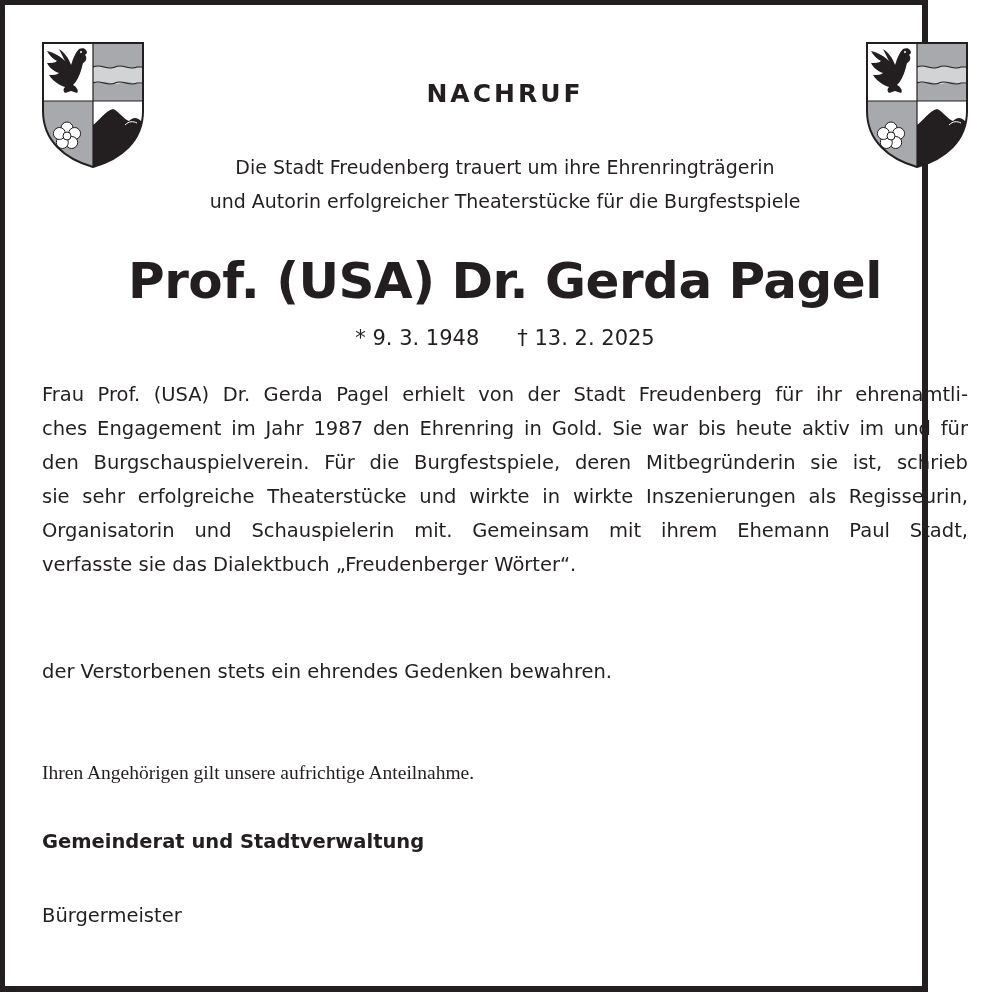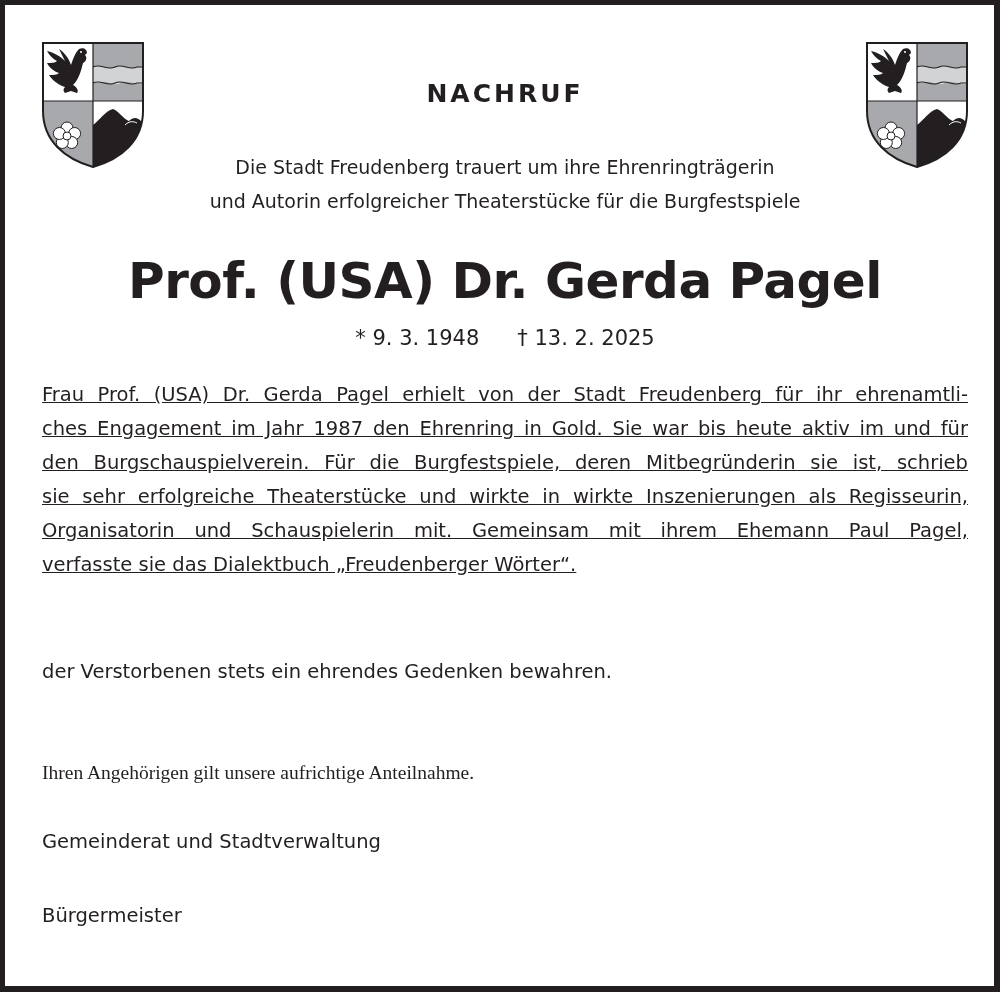--- a/index.html
+++ b/index.html
@@ -11,21 +11,21 @@
       width: 1000px;
       height: 992px;
       position: relative;
       overflow: hidden;
       font-family: "DejaVu Sans", "Liberation Sans", sans-serif;
       color: #231f20;
     }
     .frame {
       position: absolute;
       left: 0; top: 0;
-      width: 1000px; height: 992px;
+      width: 928px; height: 992px;
       box-sizing: border-box;
       border: 5px solid #231f20;
       border-right-width: 6px;
       border-bottom-width: 6px;
       background: #ffffff;
     }
     .crest {
       position: absolute;
       top: 36px;
       width: 104px;
@@ -86,30 +86,30 @@
     .body-para .line {
       display: block;
       text-align: justify;
       text-align-last: justify;
       white-space: nowrap;
       height: 34px;
     }
     .body-para .line.last {
       text-align-last: left;
     }
-    .p1 { top: 373px; text-decoration: underline; }
+    .p1 { top: 373px; }
     .p2 { top: 650px; }
     .p3 { top: 751px; font-family: Liberation Serif, serif; }
 
     .org {
       position: absolute;
       left: 37px;
       top: 820px;
       font-size: 19.5px;
-      font-weight: normal;
+      font-weight: bold;
       line-height: 34px;
       white-space: nowrap;
     }
     .signer {
       position: absolute;
       left: 37px;
       top: 893px;
       font-size: 19.5px;
       line-height: 36px;
       white-space: nowrap;
@@ -202,21 +202,21 @@
 
   <div class="dates">
     <span>* 9. 3. 1948</span><span class="gap"></span><span>† 13. 2. 2025</span>
   </div>
 
   <div class="body-para p1">
     <span class="line">Frau Prof. (USA) Dr. Gerda Pagel erhielt von der Stadt Freudenberg für ihr ehrenamtli-</span>
     <span class="line">ches Engagement im Jahr 1987 den Ehrenring in Gold. Sie war bis heute aktiv im und für</span>
     <span class="line">den Burgschauspielverein. Für die Burgfestspiele, deren Mitbegründerin sie ist, schrieb</span>
     <span class="line">sie sehr erfolgreiche Theaterstücke und wirkte in wirkte Inszenierungen als Regisseurin,</span>
-    <span class="line">Organisatorin und Schauspielerin mit. Gemeinsam mit ihrem Ehemann Paul Pagel,</span>
+    <span class="line">Organisatorin und Schauspielerin mit. Gemeinsam mit ihrem Ehemann Paul Stadt,</span>
     <span class="line last">verfasste sie das Dialektbuch „Freudenberger Wörter“.</span>
   </div>
 
   <div class="body-para p2">
     <span class="line last">der Verstorbenen stets ein ehrendes Gedenken bewahren.</span>
   </div>
 
   <div class="body-para p3">
     <span class="line last">Ihren Angehörigen gilt unsere aufrichtige Anteilnahme.</span>
   </div>

